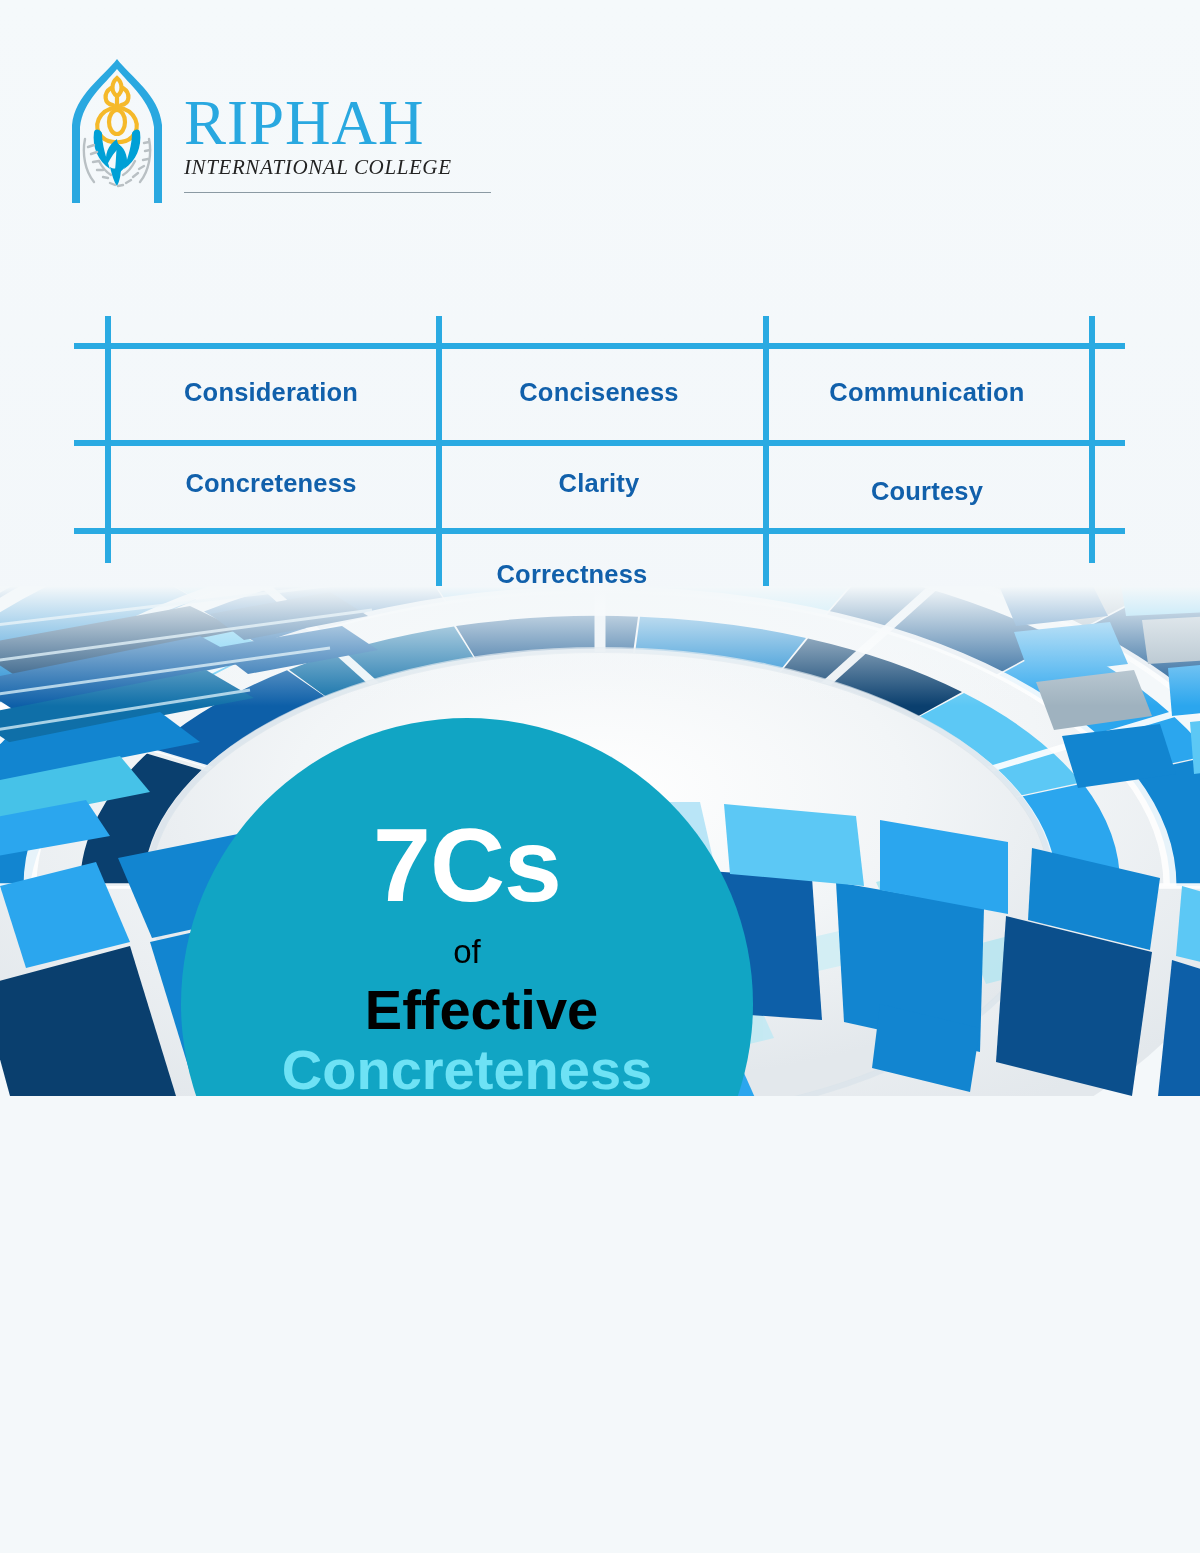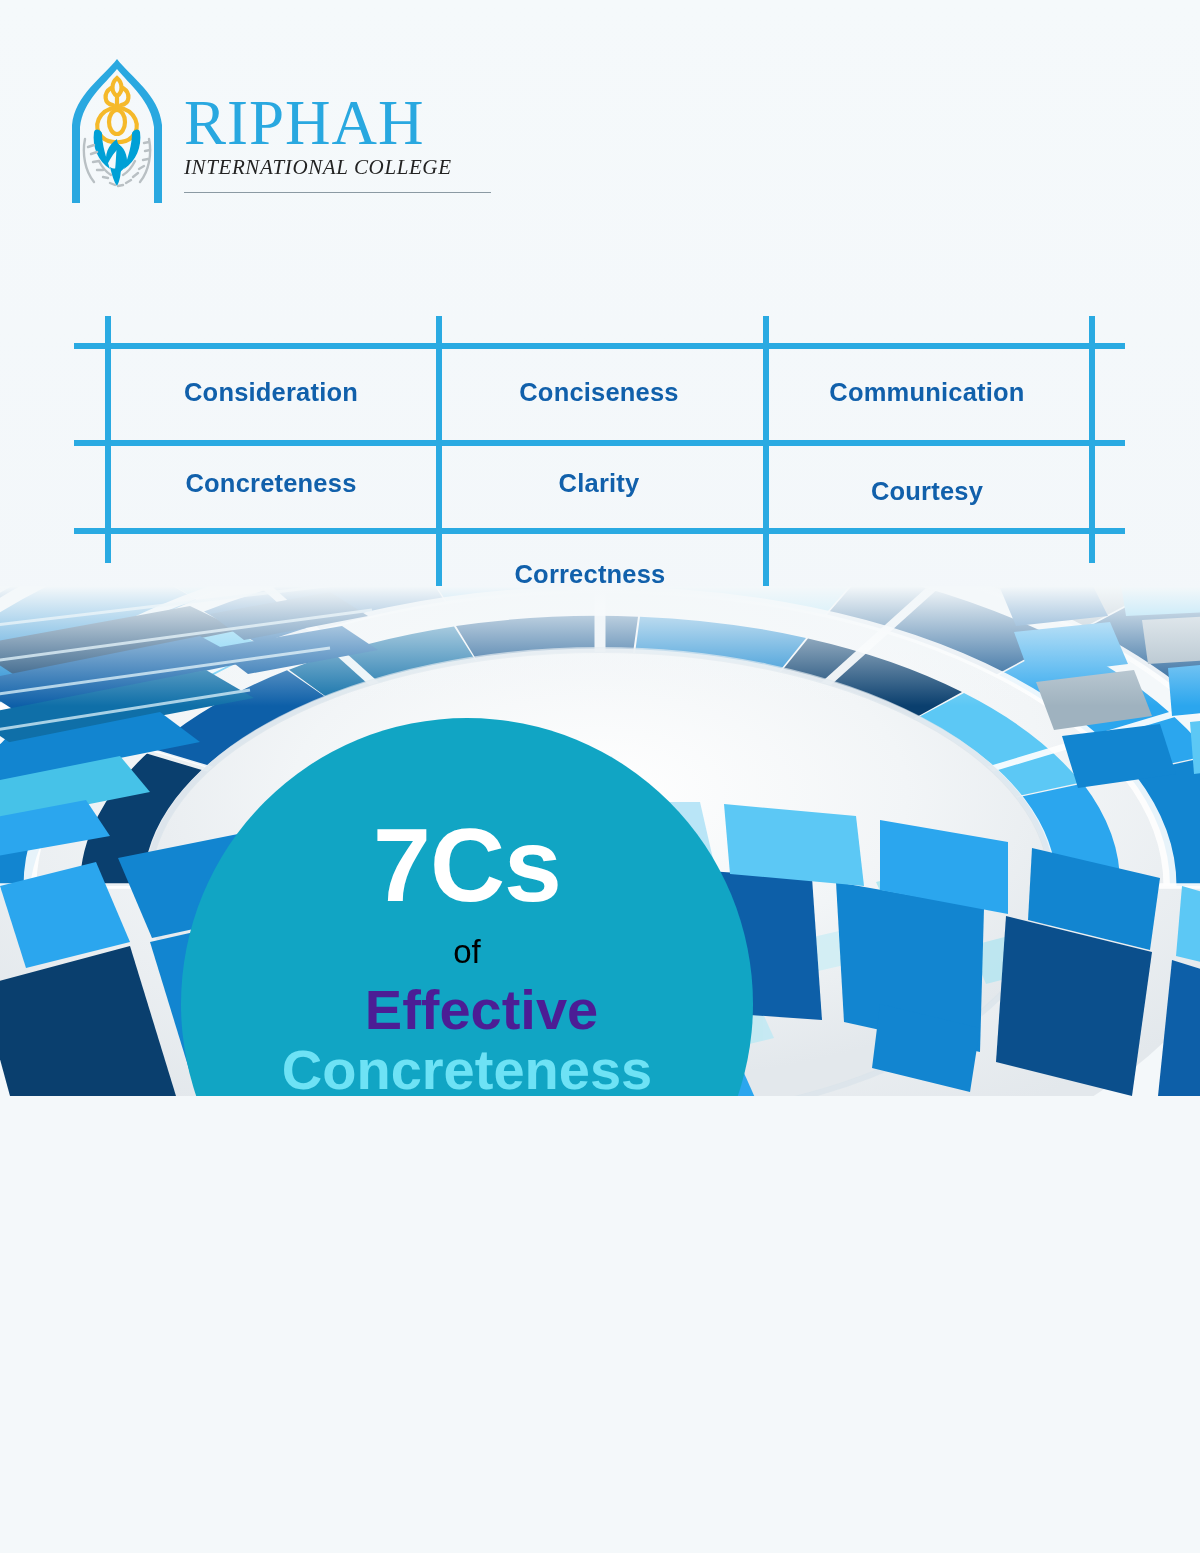--- a/index.html
+++ b/index.html
@@ -125,21 +125,21 @@
   }
   #txt-of {
     font-size: 33px;
     color: #000000;
     line-height: 1;
     margin-top: 18px;
   }
   #txt-effective {
     font-size: 56px;
     font-weight: bold;
-    color: #4c1d95;
+    color: #000000;
     line-height: 1.08;
     margin-top: 12px;
     text-align: center;
     margin-left: 29px;
   }
   #txt-communication {
     font-size: 56px;
     font-weight: bold;
     color: #6ee2f5;
     line-height: 1.08;
@@ -217,21 +217,21 @@
     <div class="grid-line" style="left:1089px; top:316px; width:6px; height:247px;"></div>
 
     <div class="cell-label" style="left:271px; top:378px;">Consideration</div>
     <div class="cell-label" style="left:599px; top:378px;">Conciseness</div>
     <div class="cell-label" style="left:927px; top:378px;">Communication</div>
 
     <div class="cell-label" style="left:271px; top:469px;">Concreteness</div>
     <div class="cell-label" style="left:599px; top:469px;">Clarity</div>
     <div class="cell-label" style="left:927px; top:469px;margin-top:8px;">Courtesy</div>
 
-    <div class="cell-label" style="left:590px; top:560px;">Correctness</div>
+    <div class="cell-label" style="left:572px; top:560px;">Correctness</div>
   </div>
 
   <div id="arena">
     <svg width="1200" height="510" viewBox="0 0 1200 510" xmlns="http://www.w3.org/2000/svg">
       <defs>
         <radialGradient id="floorGrad" cx="50%" cy="30%" r="62%">
           <stop offset="0%" stop-color="#ffffff"></stop>
           <stop offset="55%" stop-color="#f2f5f7"></stop>
           <stop offset="100%" stop-color="#e3e8ec"></stop>
         </radialGradient>

